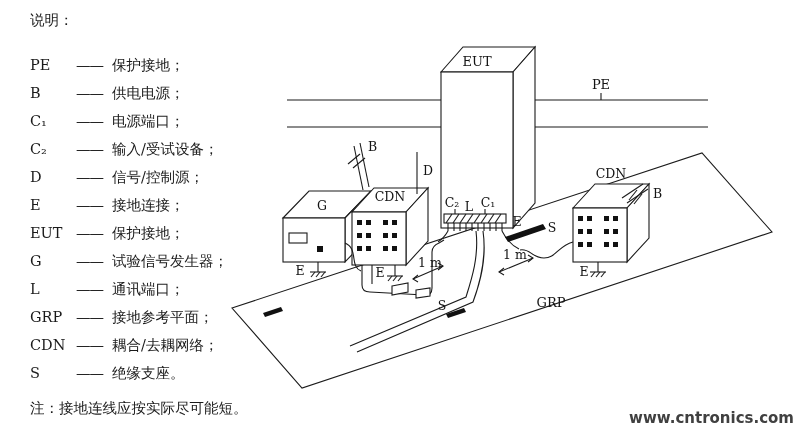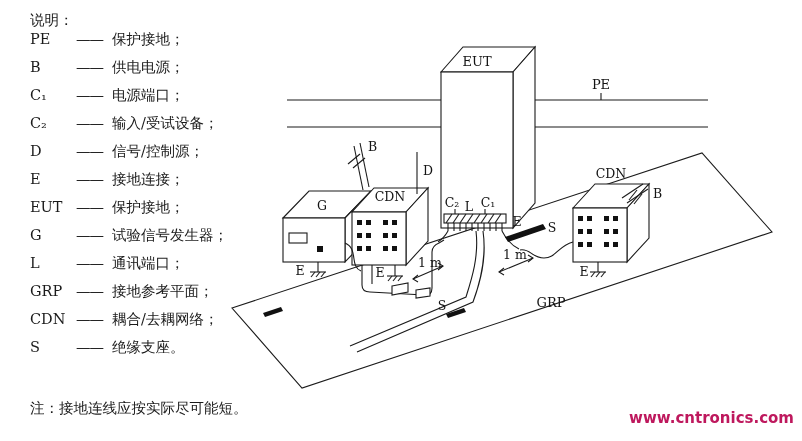--- a/index.html
+++ b/index.html
@@ -5,26 +5,26 @@
   html,body{margin:0;padding:0;}
   body{
     width:802px;height:441px;background:#ffffff;position:relative;overflow:hidden;
     font-family:"DejaVu Serif","Liberation Serif",serif;color:#1a1a1a;
   }
   .legend{position:absolute;left:30px;top:10px;width:228px;}
   .legend-title{font-size:14.5px;line-height:20px;}
   .legend-row{display:flex;align-items:baseline;height:28px;font-size:14.5px;}
   .legend-symbol{width:46px;}
   .legend-dash{width:36px;letter-spacing:-1px;}
-  .legend-desc{flex:1;}
+  .legend-desc{flex:1;margin-top:26px;}
   .note{position:absolute;left:30px;top:399px;font-size:14.5px;font-weight:400;}
   .watermark{
     position:absolute;right:8px;bottom:14px;
     font-family:"DejaVu Sans","Liberation Sans",sans-serif;
-    font-size:15px;font-weight:bold;color:#be185d;
+    font-size:15px;font-weight:bold;color:#404040;
   }
   svg.diagram{position:absolute;left:0;top:0;}
   .ln{stroke:#1b1b1b;stroke-width:1.1;fill:none;}
   .face{stroke:#1b1b1b;stroke-width:1.1;fill:#ffffff;}
   .blk{fill:#111111;stroke:none;}
   .lbl{font-family:"DejaVu Serif","Liberation Serif",serif;font-size:12.5px;fill:#141414;stroke:none;}
   .lbl-big{font-size:13px;}
 </style>
 </head>
 <body>

